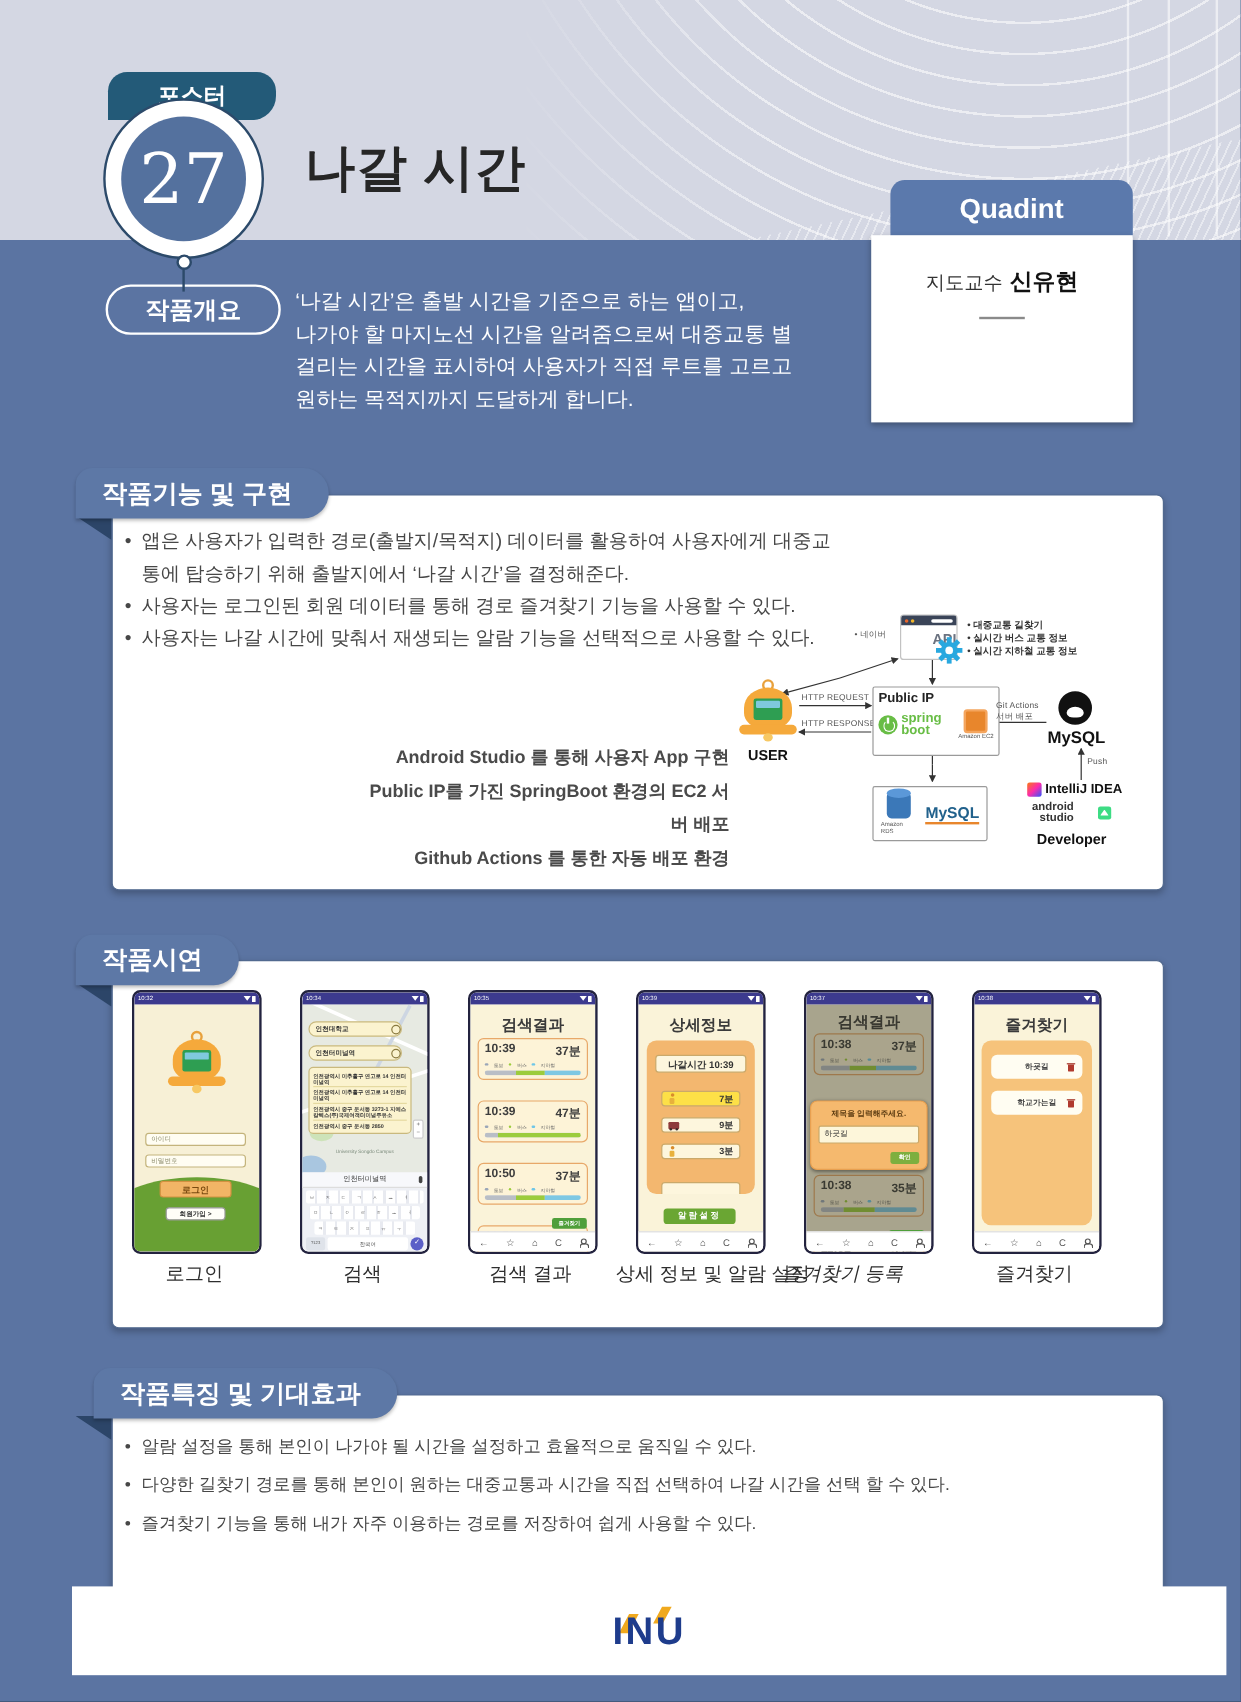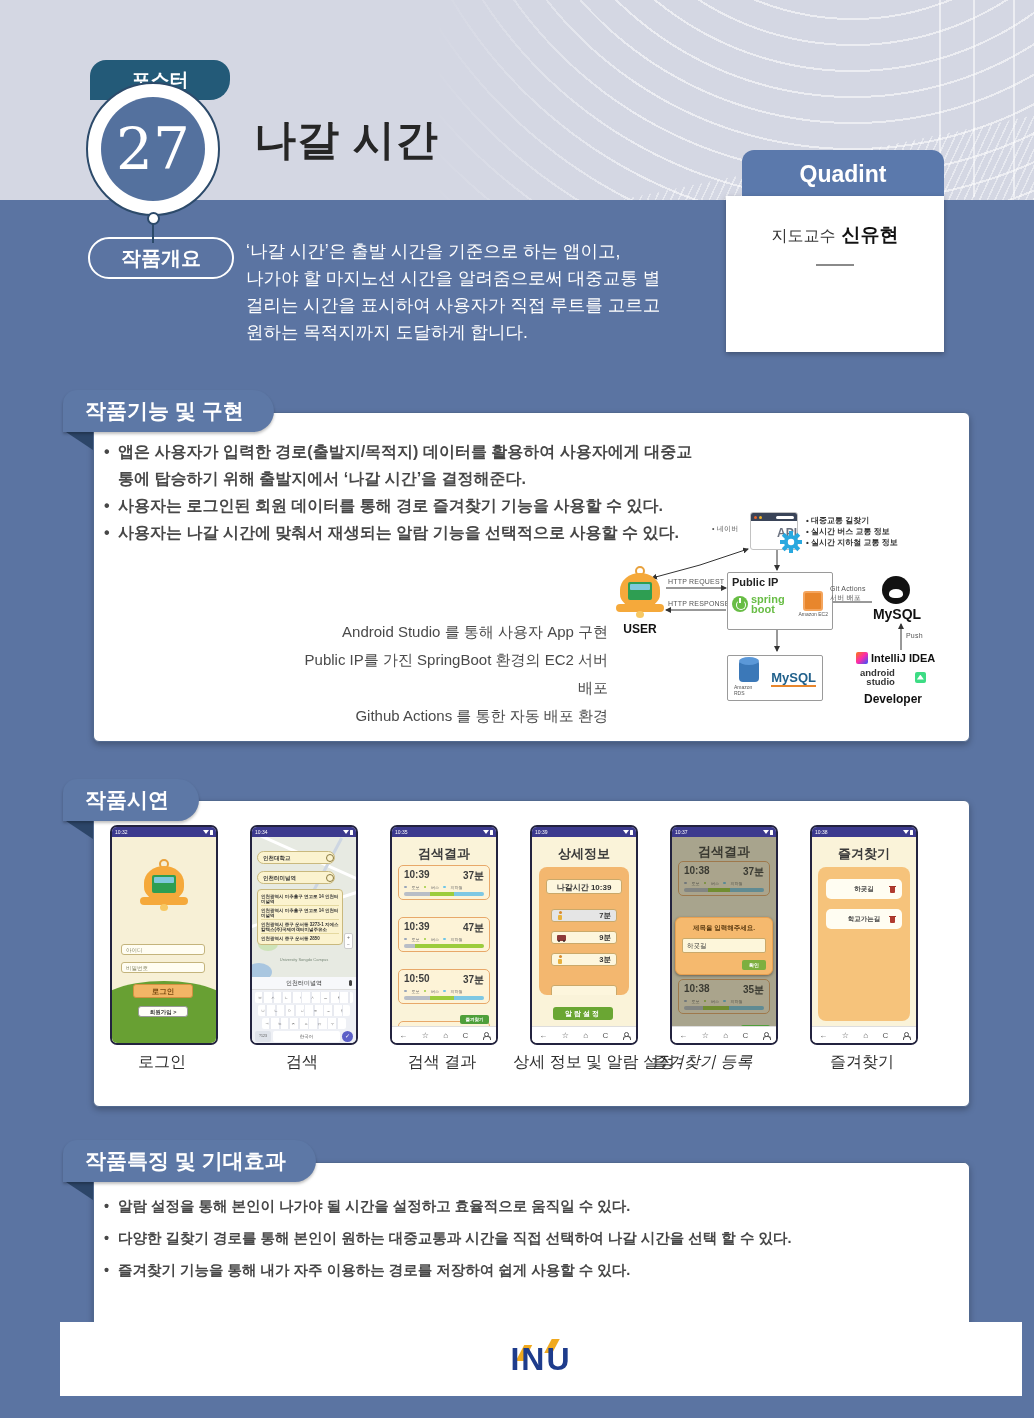--- a/index.html
+++ b/index.html
@@ -42,21 +42,21 @@
            display:flex;align-items:center;justify-content:center;}
   .ov-text{position:absolute;left:246px;top:238px;color:#fff;font-size:17.5px;line-height:27px;}
   
   .sec-box{position:absolute;background:#fff;border:1.5px solid #51698f;border-radius:6px;
            box-shadow:0 3px 6px rgba(0,0,0,.25);}
   .sec-tab{position:absolute;height:42px;background:#5d78a6;border-radius:14px 21px 21px 0;
            color:#fff;font-weight:bold;font-size:21px;display:flex;align-items:center;
            padding:0 30px 0 22px;z-index:3;box-shadow:0 2px 3px rgba(0,0,0,.25);}
   .sec-notch{position:absolute;width:30px;height:20px;background:#2c4568;
              clip-path:polygon(0 0,100% 0,100% 100%);z-index:2;}
-  .blt{position:relative;padding-left:16px;color:#474747;font-weight:bold;}
+  .blt{position:relative;padding-left:16px;color:#474747;}
   .blt::before{content:"•";position:absolute;left:2px;}
   
   .dg-small{font-size:7px;color:#555;letter-spacing:.2px;}
   .api-win{position:absolute;left:750px;top:512px;width:46px;height:36px;background:#fff;
            border:1px solid #c2c2c2;border-radius:3px;z-index:4;}
   .api-bar{height:8px;background:#3a4458;border-radius:2px 2px 0 0;position:relative;}
   .api-bar i{position:absolute;top:2.5px;width:3px;height:3px;border-radius:50%;}
   .api-bar .url{position:absolute;right:3px;top:2.5px;width:18px;height:3px;background:#fff;border-radius:1.5px;}
   .api-txt{text-align:right;font-size:12px;font-weight:bold;color:#6b7280;margin-top:5px;}
   .sb::before{content:"• ";}
@@ -161,21 +161,21 @@
   <div class="sec-tab" style="left:63px;top:390px;">
       <span>작품기능 및 구현</span>
     </div>
 
   <div class="abs" style="left:102px;top:438px;width:600px;font-size:16px;line-height:27px;z-index:3;">
     <div class="blt">앱은 사용자가 입력한 경로(출발지/목적지) 데이터를 활용하여 사용자에게 대중교통에 탑승하기 위해 출발지에서 ‘나갈 시간’을 결정해준다.</div>
     <div class="blt">사용자는 로그인된 회원 데이터를 통해 경로 즐겨찾기 기능을 사용할 수 있다.</div>
     <div class="blt">사용자는 나갈 시간에 맞춰서 재생되는 알람 기능을 선택적으로 사용할 수 있다.</div>
   </div>
 
-  <div class="abs" style="left:300px;top:618px;width:308px;text-align:right;font-size:15px;color:#4a4a4a;line-height:28px;z-index:3;">
+  <div class="abs" style="left:300px;top:618px;width:308px;text-align:right;font-size:15px;color:#4a4a4a;line-height:28px;z-index:3;font-weight:bold;">
     <div>Android Studio 를 통해 사용자 App 구현</div>
     <div>Public IP를 가진 SpringBoot 환경의 EC2 서버 배포</div>
     <div>Github Actions 를 통한 자동 배포 환경</div>
   </div>
 
   <svg class="abs" style="left:600px;top:488px;z-index:3;" width="360" height="240">
     <defs>
       <marker id="arr" markerWidth="6" markerHeight="6" refX="5" refY="3" orient="auto">
           <path d="M0,0L6,3L0,6z" fill="#333"></path>
         </marker>
@@ -437,21 +437,21 @@
         <span class="t">10:39</span>
         <span class="sic">
           <span class="wifi"></span>
           <span class="bat"></span>
         </span>
       </div>
     <div class="pbody" style="background:#faf3d9;">
       <div class="ptitle" style="top:8px;">상세정보</div>
       <div class="abs" style="left:7px;right:7px;top:30px;height:128px;background:#f3b76f;border-radius:8px;overflow:hidden;">
         <div style="position:absolute;left:7px;right:7px;top:12px;height:15px;background:#fdf6dd;border:1px solid #caa96a;border-radius:3px;font-size:8px;font-weight:800;color:#333;text-align:center;line-height:15px;box-sizing:border-box;">나갈시간 10:39</div>
-        <div style="position:absolute;left:12px;right:12px;top:42px;height:13px;background:#e5e5e5;border:1px solid #caa96a;border-radius:3px;display:flex;align-items:center;padding:0 5px;box-sizing:border-box;">
+        <div style="position:absolute;left:12px;right:12px;top:42px;height:13px;background:#fde047;border:1px solid #caa96a;border-radius:3px;display:flex;align-items:center;padding:0 5px;box-sizing:border-box;">
             <span class="walk"></span>
             <span style="margin-left:auto;font-size:7.5px;font-weight:800;color:#333;">7분</span>
           </div>
         <div style="position:absolute;left:12px;right:12px;top:64px;height:13px;background:#fdf6dd;border:1px solid #caa96a;border-radius:3px;display:flex;align-items:center;padding:0 5px;box-sizing:border-box;">
             <span class="busic"></span>
             <span style="margin-left:auto;font-size:7.5px;font-weight:800;color:#333;">9분</span>
           </div>
         <div style="position:absolute;left:12px;right:12px;top:86px;height:13px;background:#fdf6dd;border:1px solid #caa96a;border-radius:3px;display:flex;align-items:center;padding:0 5px;box-sizing:border-box;">
             <span class="walk"></span>
             <span style="margin-left:auto;font-size:7.5px;font-weight:800;color:#333;">3분</span>
@@ -572,21 +572,21 @@
 
   <div class="caption" style="left:82px;">로그인</div>
   <div class="caption" style="left:222px;">검색</div>
   <div class="caption" style="left:362px;">검색 결과</div>
   <div class="caption" style="left:495px;width:180px;text-align:right;">상세 정보 및 알람 설정</div>
   <div class="caption" style="left:622px;font-style:italic;">즐겨찾기 등록</div>
   <div class="caption" style="left:782px;">즐겨찾기</div>
 
   <div class="sec-box" style="left:93px;top:1162px;width:875px;height:168px;border-bottom:none;border-radius:6px 6px 0 0;"></div>
   <div class="sec-notch" style="left:63px;top:1180px;"></div>
-  <div class="sec-tab" style="left:63px;top:1140px;">
+  <div class="sec-tab" style="left:78px;top:1140px;">
       <span>작품특징 및 기대효과</span>
     </div>
   <div class="abs" style="left:102px;top:1190px;width:850px;font-size:14.5px;line-height:32px;z-index:3;">
     <div class="blt">알람 설정을 통해 본인이 나가야 될 시간을 설정하고 효율적으로 움직일 수 있다.</div>
     <div class="blt">다양한 길찾기 경로를 통해 본인이 원하는 대중교통과 시간을 직접 선택하여 나갈 시간을 선택 할 수 있다.</div>
     <div class="blt">즐겨찾기 기능을 통해 내가 자주 이용하는 경로를 저장하여 쉽게 사용할 수 있다.</div>
   </div>
 
   <div class="abs" style="left:60px;top:1322px;width:962px;height:74px;background:#fff;display:flex;align-items:center;justify-content:center;gap:12px;z-index:4;">
     <span style="position:relative;font-weight:800;font-size:32px;color:#1e3c8c;letter-spacing:2px;">

